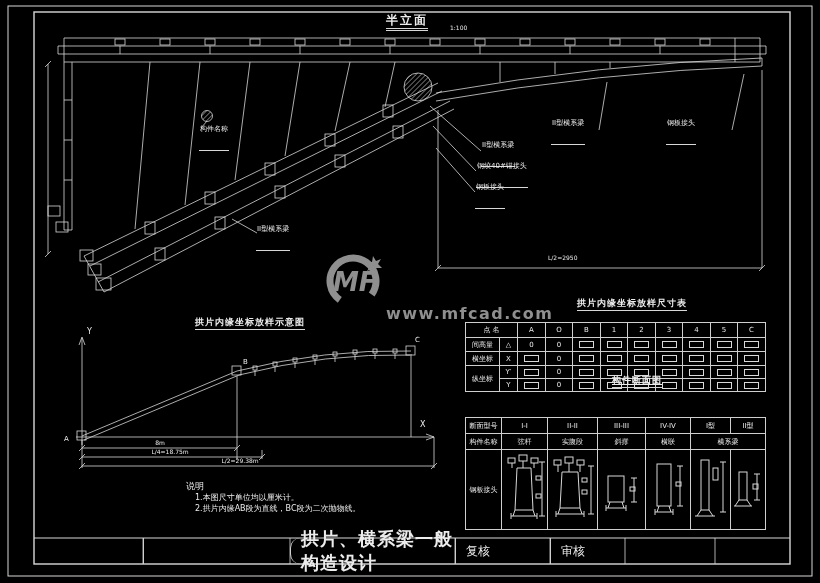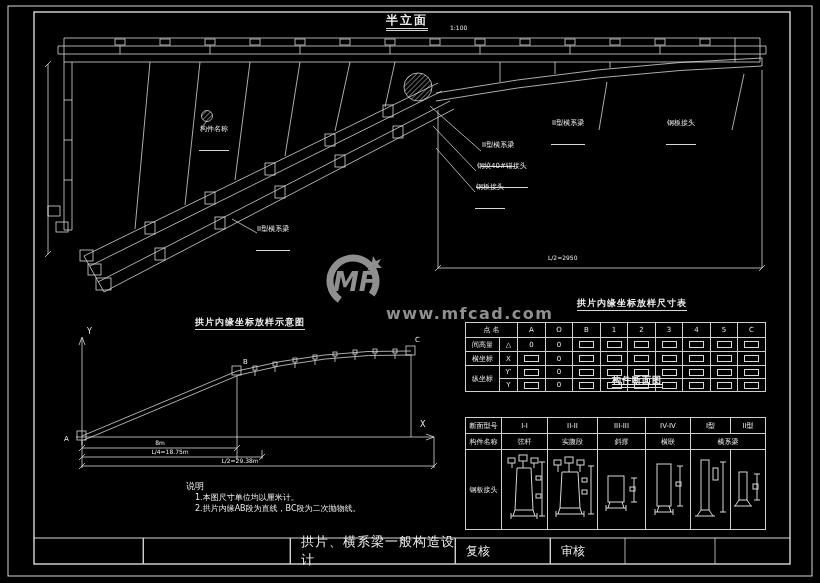--- a/index.html
+++ b/index.html
@@ -25,21 +25,21 @@
   
   .watermark{position:absolute;left:324px;top:252px;z-index:1;color:#8f8f8f;}
   .wm-row{display:flex;align-items:flex-start;}
   .wm-name{font-size:31px;font-weight:bold;letter-spacing:11px;margin-left:6px;}
   .wm-url{font-size:16px;font-weight:bold;letter-spacing:1.5px;margin-left:62px;margin-top:-4px;}
   
   .titleblock{position:absolute;left:34px;top:538px;width:756px;height:26px;z-index:3;display:flex;}
   .tb-cell{border-left:1px solid #cfcfcf;height:100%;display:flex;align-items:center;
     padding-left:10px;box-sizing:border-box;font-size:12px;color:#ececec;}
   .tb-cell:first-child{border-left:none;}
-  .tb-title{font-size:13px;font-weight:normal;letter-spacing:1px;}
+  .tb-title{font-size:18px;font-weight:bold;letter-spacing:1px;border-radius:10px;}
   .sk{display:block;margin:0 auto;}
 </style>
 </head>
 <body>
 
 <div class="canvas">
 
   <div class="watermark">
     <div class="wm-row">
       <svg width="62" height="56" viewBox="0 0 62 56">

